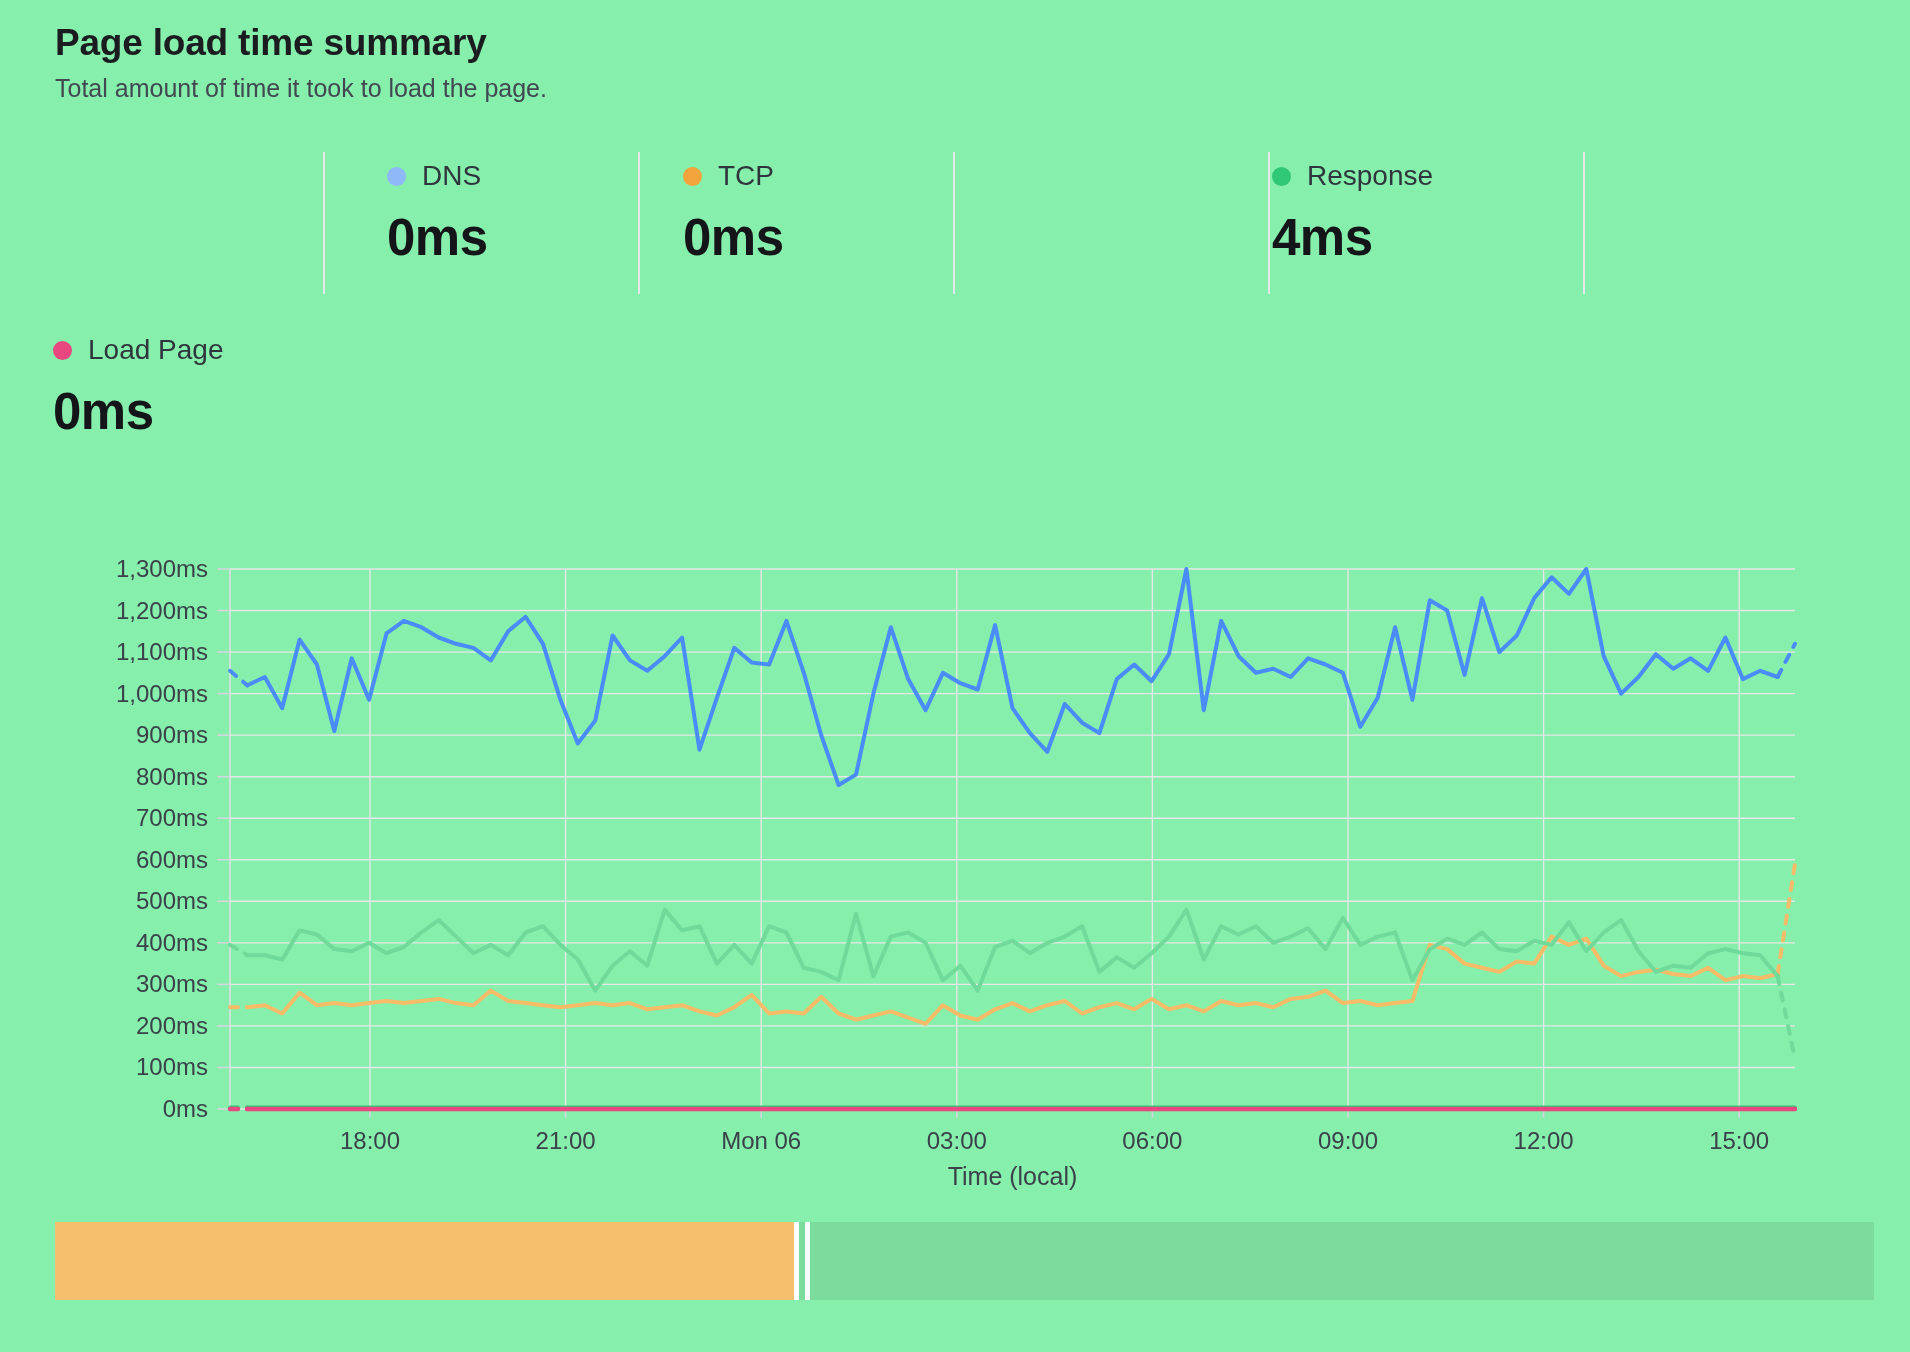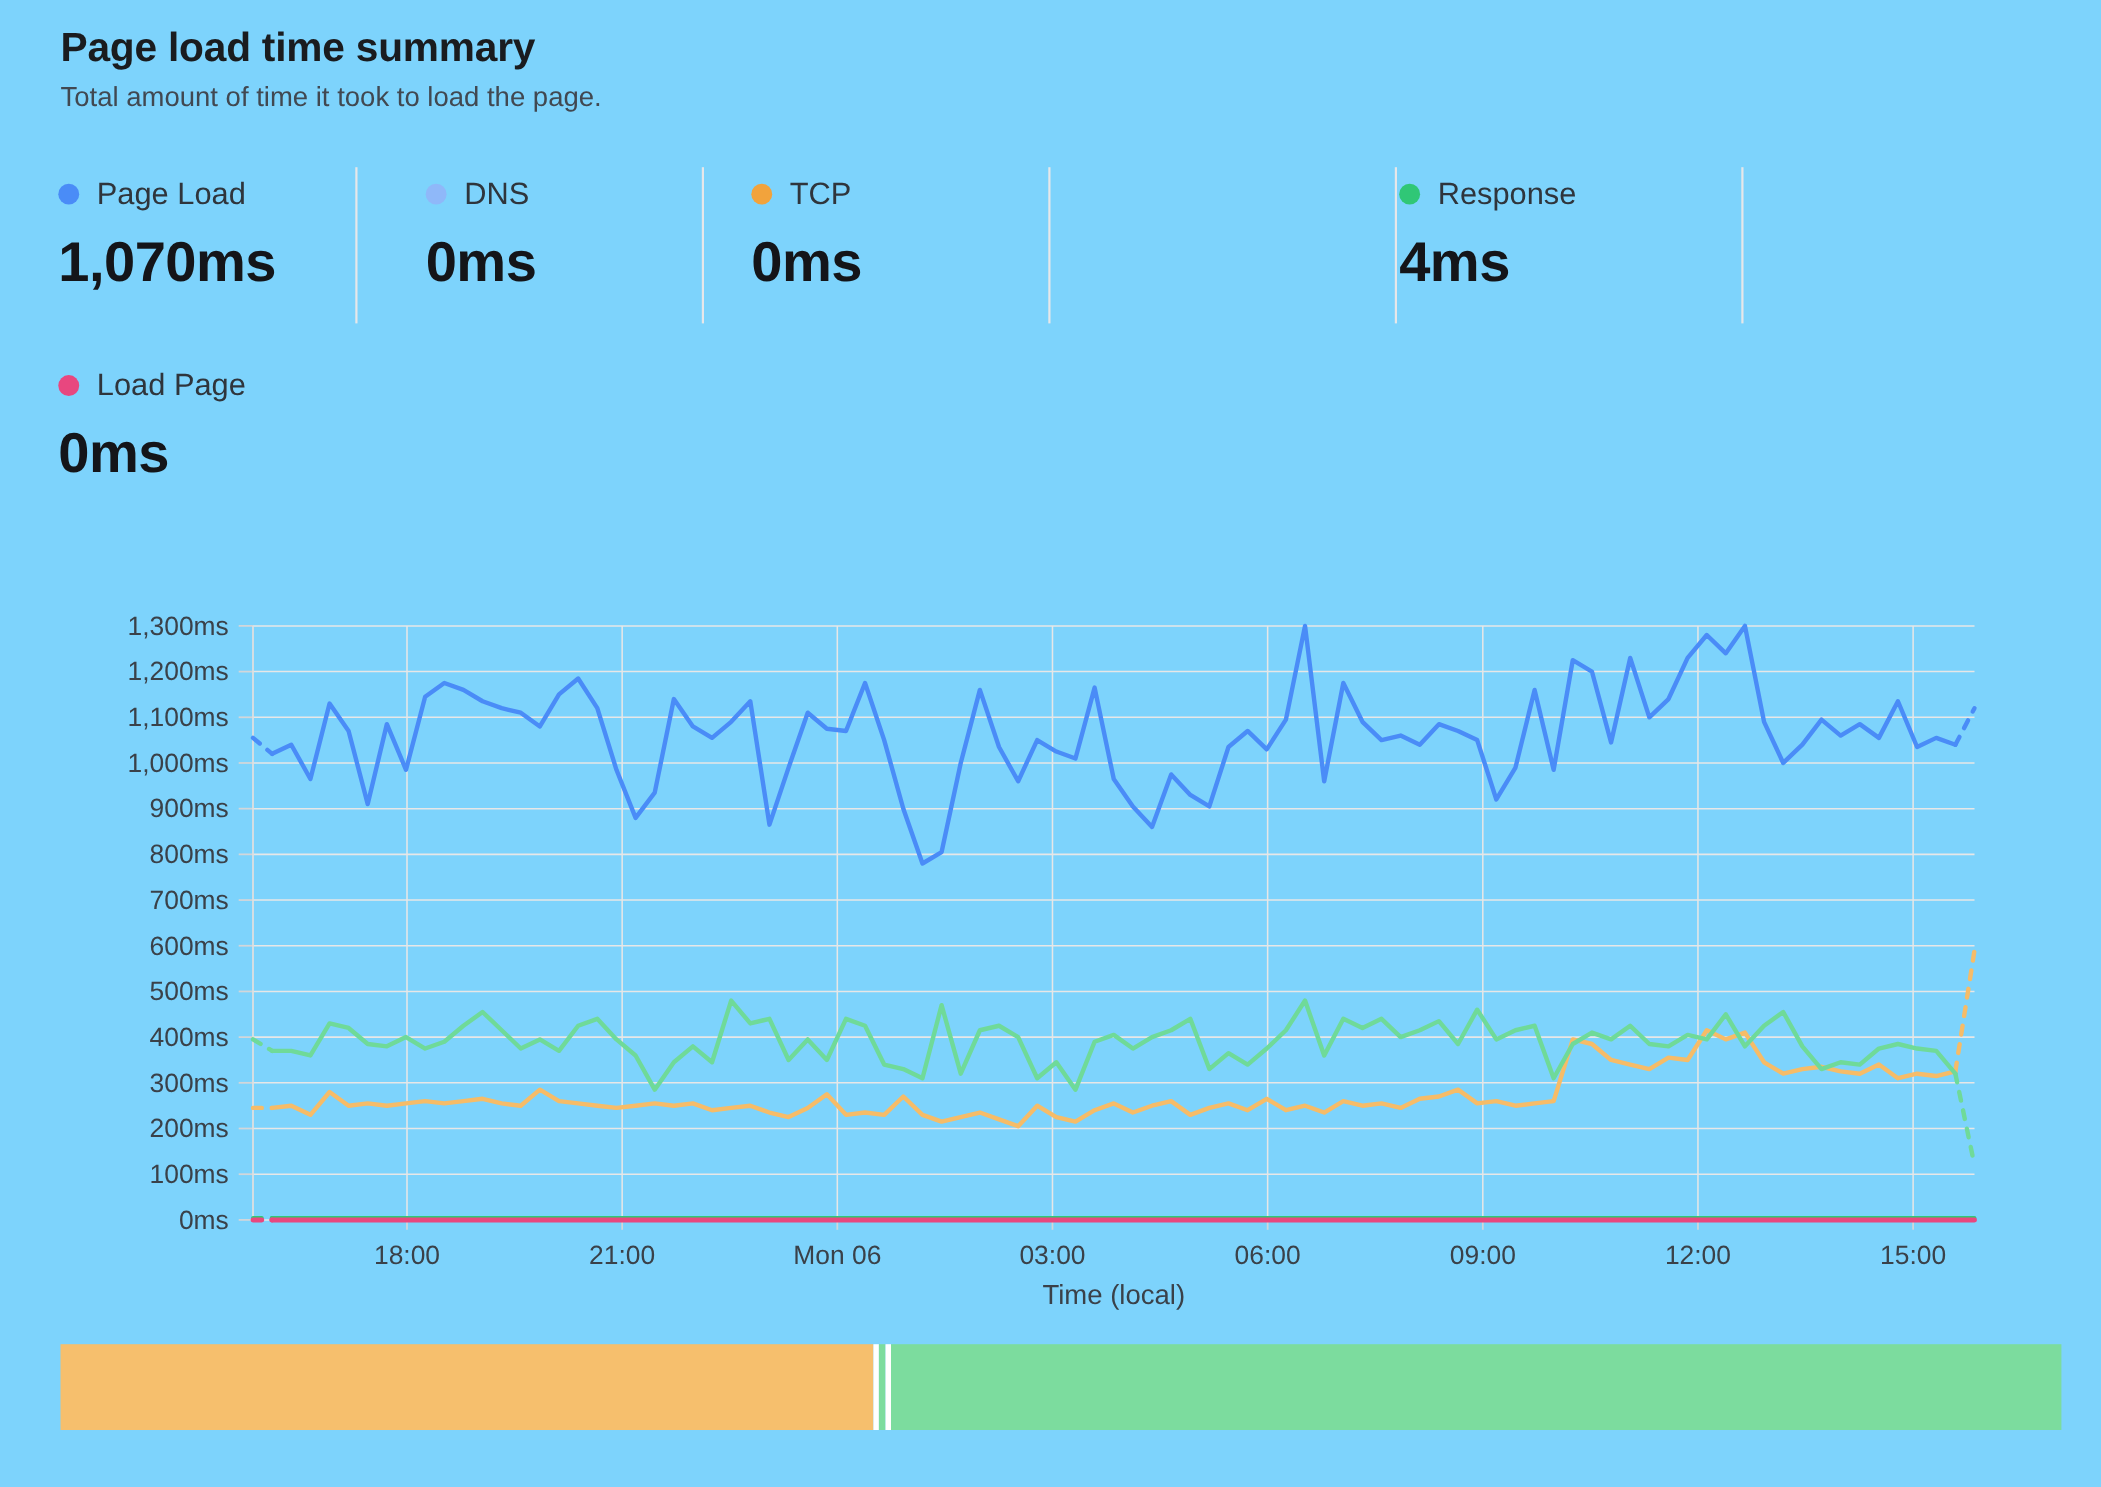--- a/index.html
+++ b/index.html
@@ -2,21 +2,21 @@
 <html><head>
 <meta charset="utf-8">
 <style>
   * { box-sizing: border-box; margin: 0; padding: 0; }
   html,body { background:#ffffff; }
   body { font-family: "Liberation Sans", sans-serif; }
   .page {
     position: relative;
     width: 1910px;
     height: 1352px;
-    background: #7dd3fc;
+    background: #86efac;
     overflow: hidden;
   }
   .title {
     position: absolute; left: 55px; top: 22px;
     font-size: 37px; font-weight: 700; color: #1a1c1f;
     letter-spacing: -0.2px;
   }
   .subtitle {
     position: absolute; left: 55px; top: 74px;
     font-size: 25px; font-weight: 400; color: #414851;
@@ -51,27 +51,20 @@
   .results-strip > div { height: 100%; }
 </style>
 </head>
 <body>
 
 <div class="page">
 
   <div class="title">Page load time summary</div>
   <div class="subtitle">Total amount of time it took to load the page.</div>
 
-  <div class="stat" style="left:53px">
-    <div class="head">
-      <span class="dot" style="background: rgb(74, 140, 247);"></span>
-      <span class="label">Page Load</span>
-    </div>
-    <div class="value">1,070ms</div>
-  </div>
   <div class="stat" style="left:387px">
     <div class="head">
       <span class="dot" style="background: rgb(143, 184, 249);"></span>
       <span class="label">DNS</span>
     </div>
     <div class="value">0ms</div>
   </div>
   <div class="stat" style="left:683px">
     <div class="head">
       <span class="dot" style="background: rgb(242, 163, 60);"></span>

